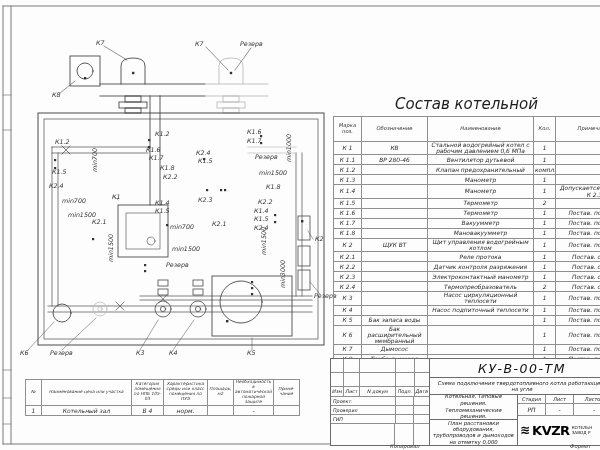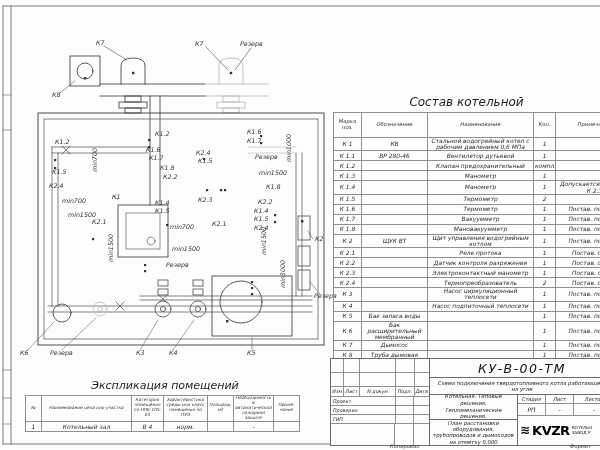--- a/index.html
+++ b/index.html
@@ -1,21 +1,21 @@
 <!DOCTYPE html>
 <html><head>
 <meta charset="utf-8">
 <style>
   html,body{margin:0;padding:0;background:#e8e8e8;}
   .sheet{position:relative;width:600px;height:450px;background:#fdfdfd;overflow:hidden;
          font-family:"DejaVu Sans",sans-serif;color:#222;}
   svg text.plab{font-family:"DejaVu Sans",sans-serif;font-style:italic;font-size:6.3px;fill:#333;}
   
   .eq-wrap{position:absolute;left:333px;top:95px;width:267px;}
-  .tbl-title{width:267px;text-align:center;font-style:italic;font-size:12px;color:#1d1d1d;margin:0 0 3px 0;}
+  .tbl-title{width:267px;text-align:center;font-style:italic;font-size:15px;color:#1d1d1d;margin:0 0 3px 0;}
   table{border-collapse:collapse;table-layout:fixed;}
   .eq-wrap table{width:300px;}
   th,td{border:1px solid #8f8f8f;padding:0 1px;font-style:italic;overflow:hidden;
         text-align:center;vertical-align:middle;}
   .eq-wrap th{font-size:5.2px;line-height:1.1;height:24px;font-weight:normal;color:#333;}
   .eq-wrap td{font-size:5.9px;line-height:1.05;height:9px;color:#2a2a2a;}
   
   .ex-wrap{position:absolute;left:25px;top:379px;width:280px;}
   .ex-wrap .tbl-title{width:280px;font-size:11px;}
   .ex-wrap table{width:274px;}
@@ -388,21 +388,20 @@
             <td>Труба дымовая</td>
             <td></td>
             <td>1</td>
             <td>Постав. по согла</td>
           </tr>
         </tbody>
     </table>
   </div>
 
   <div class="ex-wrap">
-    <div class="tbl-title">Экспликация помещений</div>
     <table>
       <colgroup>
           <col style="width:16px">
           <col style="width:90px">
           <col style="width:32px">
           <col style="width:44px">
           <col style="width:26px">
           <col style="width:40px">
           <col style="width:26px">
         </colgroup>

